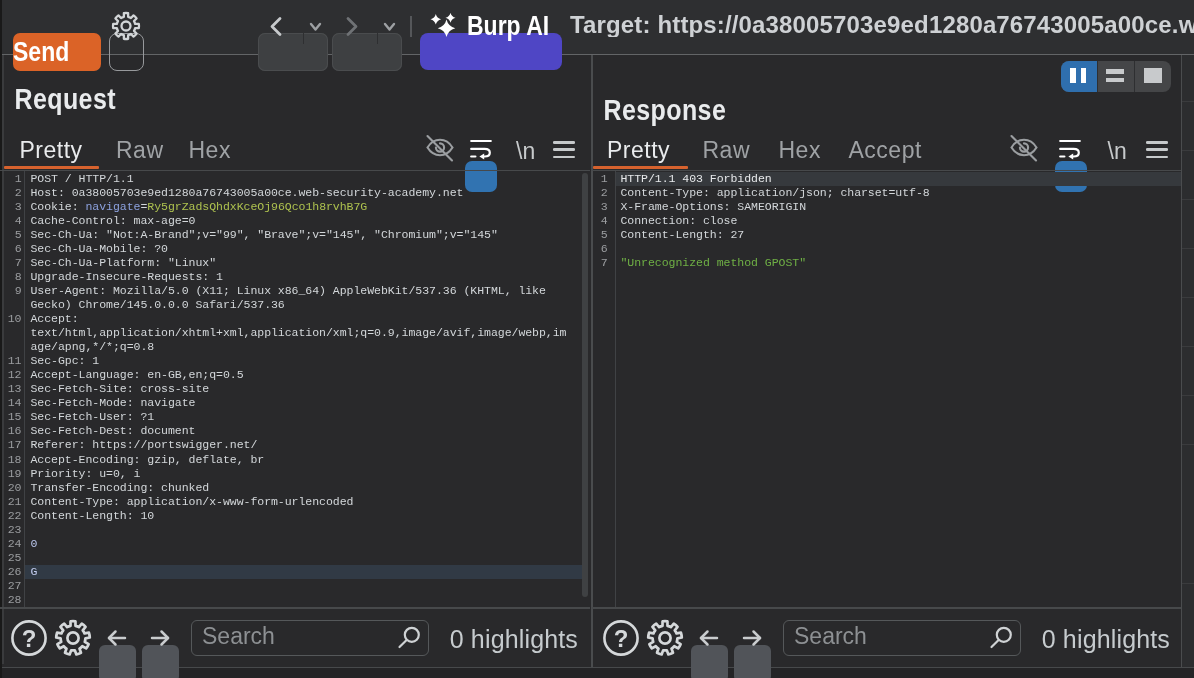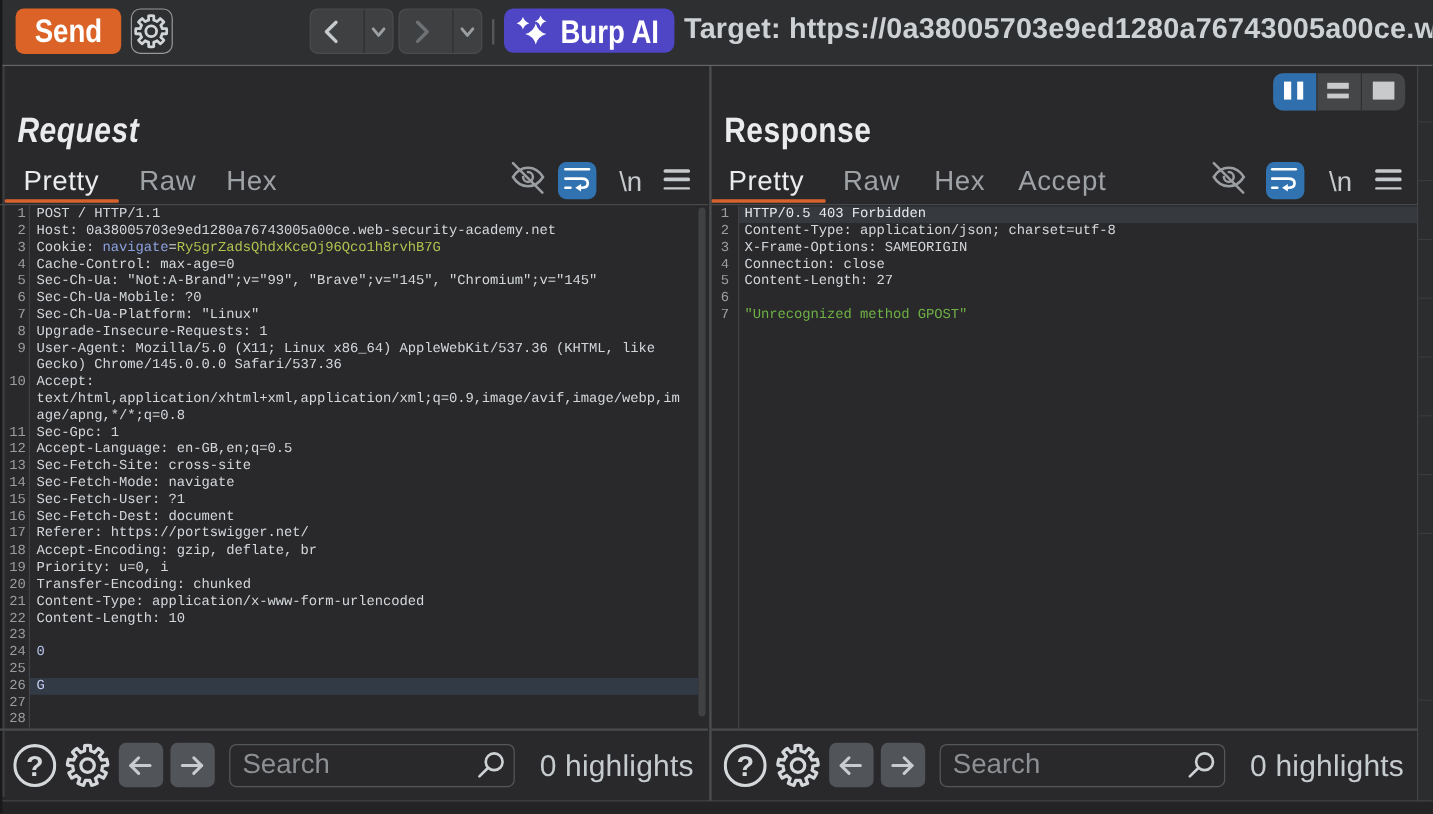--- a/index.html
+++ b/index.html
@@ -1,16 +1,16 @@
 <!DOCTYPE html>
 <html><head><meta charset="utf-8"><style>
 html,body{margin:0;padding:0;background:#29292b;}
 #root{position:relative;width:1194px;height:678px;background:#29292b;font-family:"Liberation Sans",sans-serif;overflow:hidden;}
 .ab{position:absolute;}
-.btn{position:absolute;display:flex;align-items:center;justify-content:center;}
+.btn{position:absolute;display:flex;align-items:center;justify-content:flex-start;margin-top:26px;}
 pre{margin:0;font-family:"Liberation Mono",monospace;font-size:11.55px;line-height:14.05px;letter-spacing:-0.005em;}
 .num{color:#9b9da0;text-align:right;}
 .fg{color:#d3d7da;}
 .sy{display:inline-block;transform:scaleY(1.18);}
 svg{display:block;}
 </style></head><body>
 <div id="root">
 <div class="ab" style="left:0;top:0;width:1194px;height:54px;background:#2e2f31;border-bottom:1.5px solid #636567;box-sizing:content-box;"></div>
 <div class="btn" style="left:13px;top:7px;width:88px;height:38px;background:#db6327;border-radius:7px;">
       <span class="sy" style="font-size:23px;font-weight:bold;color:#fff;">Send</span>
@@ -52,21 +52,21 @@
 <div class="ab" style="left:1182px;top:248px;width:12px;height:1px;background:#3a3b3d;"></div>
 <div class="ab" style="left:1182px;top:297px;width:12px;height:1px;background:#3a3b3d;"></div>
 <div class="ab" style="left:1182px;top:346px;width:12px;height:1px;background:#3a3b3d;"></div>
 <div class="ab" style="left:1182px;top:395px;width:12px;height:1px;background:#3a3b3d;"></div>
 <div class="ab" style="left:1182px;top:444px;width:12px;height:1px;background:#3a3b3d;"></div>
 <div class="ab" style="left:1182px;top:583px;width:12px;height:1px;background:#3a3b3d;"></div>
 <div class="ab" style="left:0;top:667px;width:1194px;height:1.2px;background:#47494b;"></div>
 <div class="ab" style="left:0;top:668.2px;width:1194px;height:9.8px;background:#242426;"></div>
 <div class="ab" style="left:0;top:0;width:2px;height:678px;background:#191919;"></div>
 <div class="ab" style="left:2px;top:55px;width:1.5px;height:609px;background:#3a3b3d;"></div>
-<div class="ab" style="left:14.5px;top:95px;font-style:italic;"><span style="display:inline-block;transform:scaleY(1.17);transform-origin:left top;font-size:25px;font-weight:bold;color:#e9ebed;line-height:25px;letter-spacing:0.4px;">Request</span></div>
+<div class="ab" style="left:14.5px;top:84px;"><span style="display:inline-block;transform:scaleY(1.17);transform-origin:left top;font-size:25px;font-weight:bold;color:#e9ebed;line-height:25px;letter-spacing:0.4px;">Request</span></div>
 <div class="ab" style="left:19.5px;top:139px;font-size:23px;color:#e9ebed;line-height:23px;letter-spacing:0.5px;">Pretty</div>
 <div class="ab" style="left:116px;top:139px;font-size:23px;color:#9fa2a5;line-height:23px;letter-spacing:0.5px;">Raw</div>
 <div class="ab" style="left:188.5px;top:139px;font-size:23px;color:#9fa2a5;line-height:23px;letter-spacing:0.5px;">Hex</div>
 <div class="ab" style="left:4px;top:166px;width:95px;height:3px;background:#d6622e;border-radius:1px;"></div>
 <svg class="ab" style="left:424.5px;top:134px;" width="30" height="29" viewBox="0 0 30 29" fill="none" stroke="#9b9ea1" stroke-width="2.1" stroke-linecap="round">
       <path d="M2.5 13.5 C6 7.8 10.5 5.8 15 5.8 C19.5 5.8 24 7.8 27.5 13.5 C24 19.2 19.5 21.2 15 21.2 C10.5 21.2 6 19.2 2.5 13.5 Z"></path>
       <path d="M10.9 13.5 A4.1 4.1 0 0 0 19.1 13.5 A4.1 4.1 0 0 0 15 9.4"></path>
       <line x1="2.5" y1="2" x2="27" y2="26.5"></line>
     </svg>
 <div class="btn" style="left:465px;top:134.5px;width:32px;height:31px;background:#3173b1;border-radius:7px;"></div>
@@ -180,21 +180,21 @@
 <div class="ab" style="left:582px;top:173px;width:6px;height:424px;background:#3f4143;border-radius:3px;"></div>
 <div class="ab" style="left:615.5px;top:171.6px;width:565.5px;height:14.05px;background:#36393d;"></div>
 <pre class="ab num" style="left:592px;top:171.6px;width:15.5px;">1
 2
 3
 4
 5
 6
 7</pre>
 <div class="ab" style="left:615px;top:171px;width:1px;height:436px;background:#404245;"></div>
-<pre class="ab fg" style="left:620.5px;top:171.6px;"><span style="color:#e7e9eb">HTTP/0.5 403 Forbidden</span>
+<pre class="ab fg" style="left:620.5px;top:171.6px;"><span style="color:#e7e9eb">HTTP/1.1 403 Forbidden</span>
 Content-Type: application/json; charset=utf-8
 X-Frame-Options: SAMEORIGIN
 Connection: close
 Content-Length: 27
 
 <span style="color:#6fb045">"Unrecognized method GPOST"</span></pre>
 <div class="ab" style="left:0px;top:607.4px;width:590px;height:1.2px;background:#47494b;"></div>
     <svg class="ab" style="left:11px;top:619.8px;" width="36" height="36" viewBox="0 0 36 36" fill="none">
       <circle cx="18" cy="18" r="16.6" stroke="#d5d8da" stroke-width="2.6"></circle>
       <text x="18" y="26.5" text-anchor="middle" font-size="24" font-weight="bold" fill="#d5d8da" font-family="Liberation Sans">?</text>

